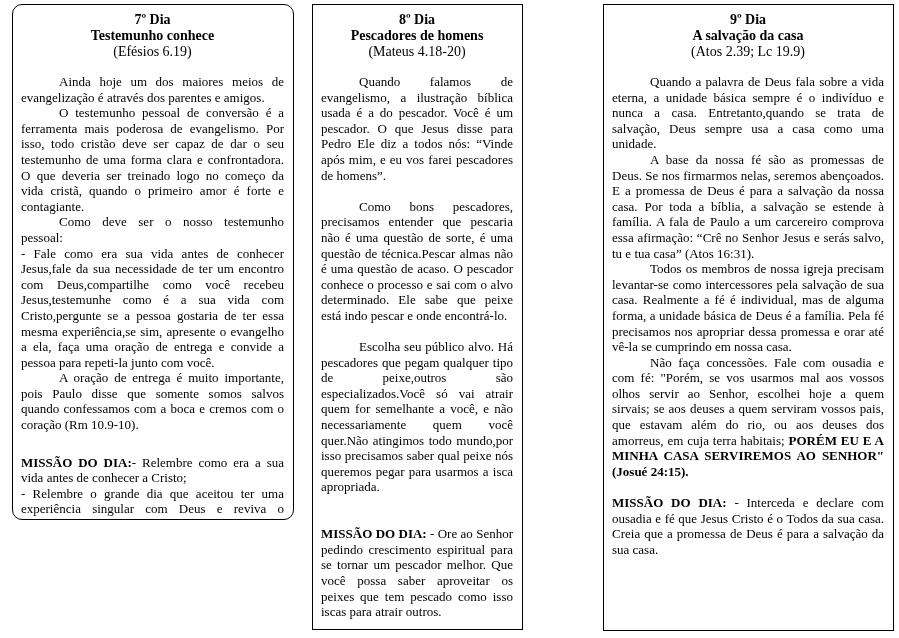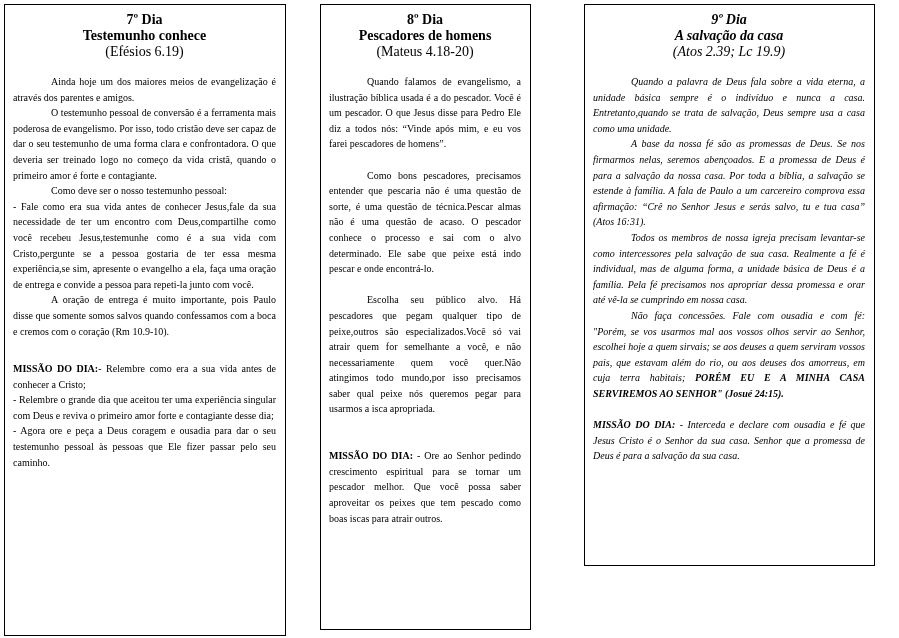--- a/index.html
+++ b/index.html
@@ -17,28 +17,28 @@
     background: #ffffff;
   }
   .column {
     position: absolute;
     top: 4px;
     border: 1.5px solid #000000;
     background: #ffffff;
     padding: 7px 9px 0 8px;
     overflow: hidden;
   }
-  #col-0 { left: 4px;   width: 282px; height: 632px; }
-  #col-1 { left: 320px; width: 211px; height: 626px; }
-  #col-2 { left: 584px; width: 291px; height: 562px; font-style: italic; }
+  #col-0 { left: 12px;   width: 282px; height: 516px; border-radius: 10px; }
+  #col-1 { left: 312px; width: 211px; height: 626px; }
+  #col-2 { left: 603px; width: 291px; height: 627px; }
 
   .header { text-align: center; font-size: 14px; line-height: 16px; }
   .header .day, .header .title { font-weight: bold; }
 
-  .body { margin-top: 14px; font-size: 10px; line-height: 15.6px; }
+  .body { margin-top: 14px; font-size: 13px; line-height: 15.6px; }
   p.para { text-align: justify; margin: 0; }
   p.para.indent { text-indent: 38px; }
   p.para b { font-weight: bold; }
 </style>
 </head>
 <body>
 
 <div class="page">
 
   <section class="column" id="col-0">
@@ -62,32 +62,32 @@
   <section class="column" id="col-1">
     <header class="header">
       <div class="day">8º Dia</div>
       <div class="title">Pescadores de homens</div>
       <div class="ref">(Mateus 4.18-20)</div>
     </header>
     <div class="body">
         <p class="para indent"><span>Quando falamos de evangelismo, a ilustração bíblica usada é a do pescador. Você é um pescador. O que Jesus disse para Pedro Ele diz a todos nós: “Vinde após mim, e eu vos farei pescadores de homens”.</span></p>
         <p class="para indent" style="margin-top: 15.6px;"><span>Como bons pescadores, precisamos entender que pescaria não é uma questão de sorte, é uma questão de técnica.Pescar almas não é uma questão de acaso. O pescador conhece o processo e sai com o alvo determinado. Ele sabe que peixe está indo pescar e onde encontrá-lo.</span></p>
         <p class="para indent" style="margin-top: 15.6px;"><span>Escolha seu público alvo. Há pescadores que pegam qualquer tipo de peixe,outros são especializados.Você só vai atrair quem for semelhante a você, e não necessariamente quem você quer.Não atingimos todo mundo,por isso precisamos saber qual peixe nós queremos pegar para usarmos a isca apropriada.</span></p>
-        <p class="para" style="margin-top: 31.2px;"><b>MISSÃO DO DIA:</b><span> - Ore ao Senhor pedindo crescimento espiritual para se tornar um pescador melhor. Que você possa saber aproveitar os peixes que tem pescado como boas iscas para atrair outros.</span></p>
+        <p class="para" style="margin-top: 31.2px;"><b>MISSÃO DO DIA:</b><span> - Ore ao Senhor pedindo crescimento espiritual para se tornar um pescador melhor. Que você possa saber aproveitar os peixes que tem pescado como isso iscas para atrair outros.</span></p>
       </div>
   </section>
 
   <section class="column" id="col-2">
     <header class="header">
       <div class="day">9º Dia</div>
       <div class="title">A salvação da casa</div>
       <div class="ref">(Atos 2.39; Lc 19.9)</div>
     </header>
     <div class="body">
         <p class="para indent"><span>Quando a palavra de Deus fala sobre a vida eterna, a unidade básica sempre é o indivíduo e nunca a casa. Entretanto,quando se trata de salvação, Deus sempre usa a casa como uma unidade.</span></p>
         <p class="para indent"><span>A base da nossa fé são as promessas de Deus. Se nos firmarmos nelas, seremos abençoados. E a promessa de Deus é para a salvação da nossa casa. Por toda a bíblia, a salvação se estende à família. A fala de Paulo a um carcereiro comprova essa afirmação: “Crê no Senhor Jesus e serás salvo, tu e tua casa” (Atos 16:31).</span></p>
         <p class="para indent"><span>Todos os membros de nossa igreja precisam levantar-se como intercessores pela salvação de sua casa. Realmente a fé é individual, mas de alguma forma, a unidade básica de Deus é a família. Pela fé precisamos nos apropriar dessa promessa e orar até vê-la se cumprindo em nossa casa.</span></p>
         <p class="para indent"><span>Não faça concessões. Fale com ousadia e com fé: "Porém, se vos usarmos mal aos vossos olhos servir ao Senhor, escolhei hoje a quem sirvais; se aos deuses a quem serviram vossos pais, que estavam além do rio, ou aos deuses dos amorreus, em cuja terra habitais; </span><b>PORÉM EU E A MINHA CASA SERVIREMOS AO SENHOR" (Josué 24:15).</b></p>
-        <p class="para" style="margin-top: 15.6px;"><b>MISSÃO DO DIA:</b><span> - Interceda e declare com ousadia e fé que Jesus Cristo é o Senhor da sua casa. Senhor que a promessa de Deus é para a salvação da sua casa.</span></p>
+        <p class="para" style="margin-top: 15.6px;"><b>MISSÃO DO DIA:</b><span> - Interceda e declare com ousadia e fé que Jesus Cristo é o Todos da sua casa. Creia que a promessa de Deus é para a salvação da sua casa.</span></p>
       </div>
   </section>
 
 </div>
 
 </body></html>

